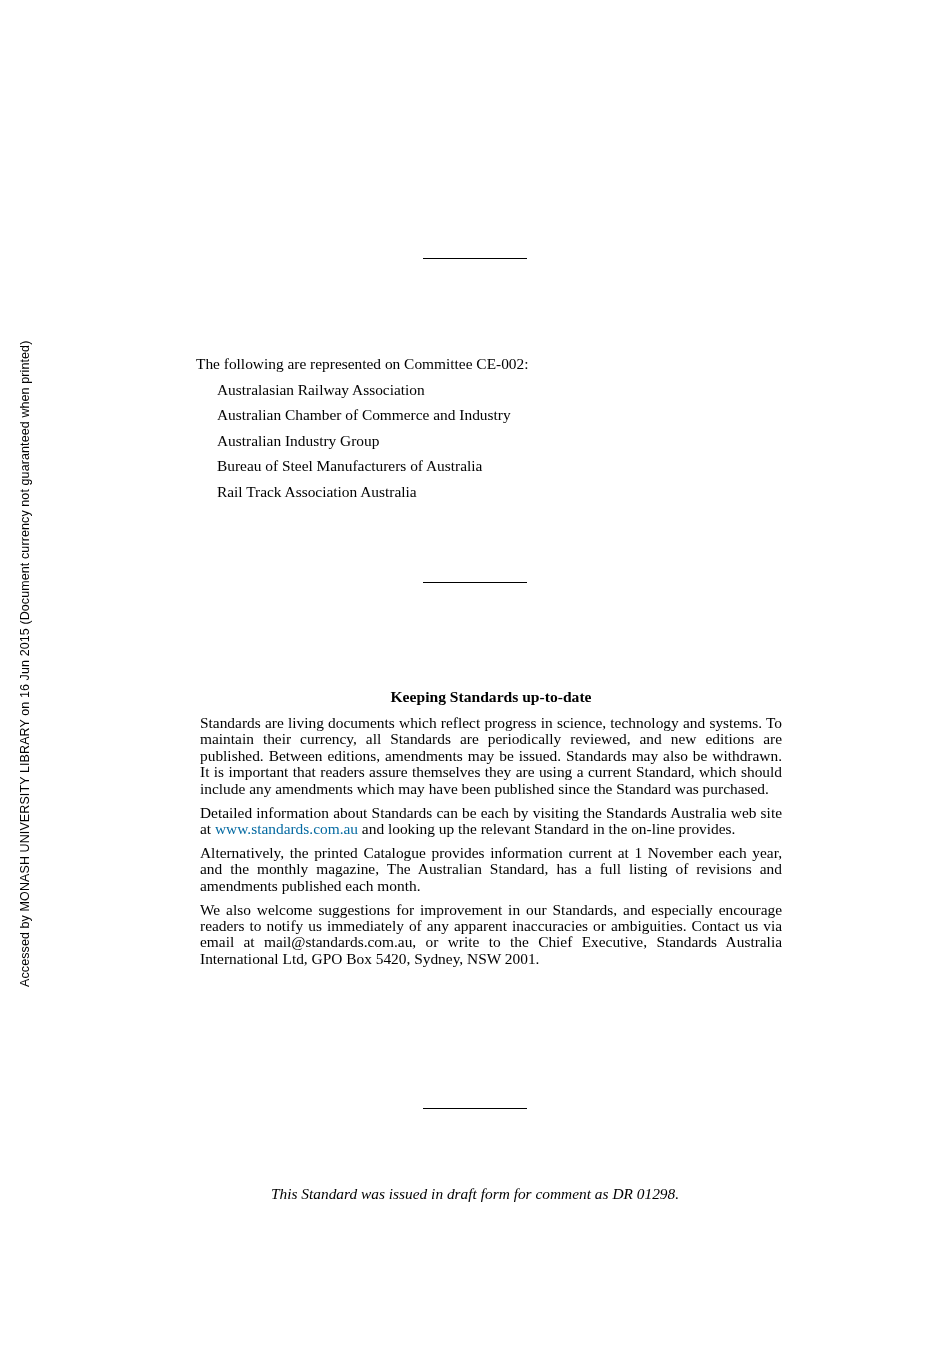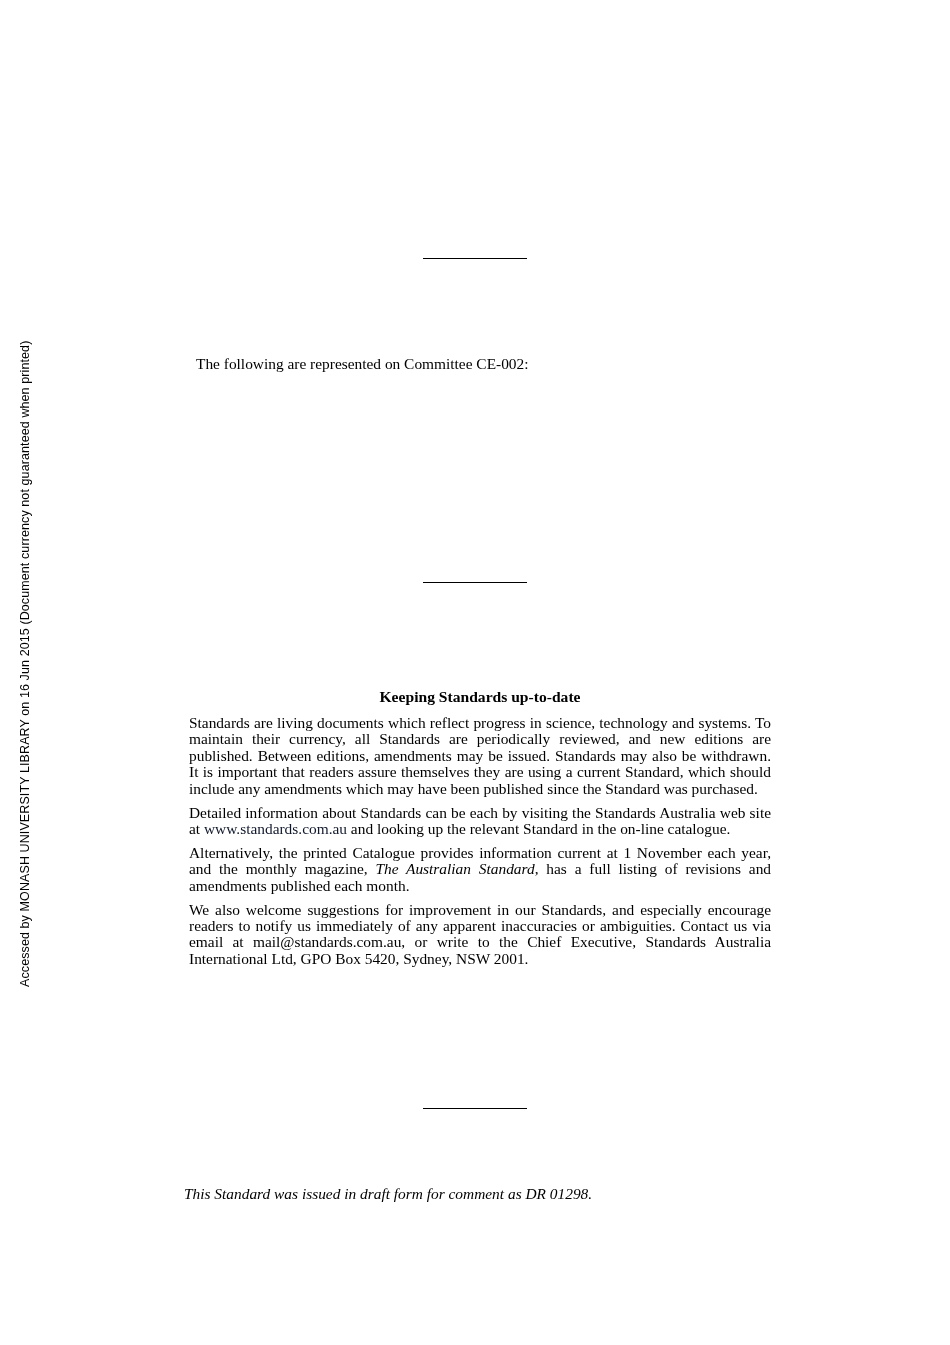--- a/index.html
+++ b/index.html
@@ -89,49 +89,49 @@
   }
   .committee-list li {
     font-size: 15.4px;
     line-height: 18px;
     padding-left: 21px;
     margin-top: 7.5px;
   }
   .keeping-block {
     position: absolute;
     top: 688px;
-    left: 5px;
+    left: 16px;
     width: 582px;
   }
   .keeping-title {
     text-align: center;
     font-weight: bold;
     font-size: 15.6px;
     line-height: 18px;
     margin-bottom: 9px;
   }
   .keeping-block p.body-text {
     margin-bottom: 7.5px;
   }
   .keeping-block p.body-text:last-child {
     margin-bottom: 12px;
   }
   a.link {
-    color: #0f172a;
+    color: #0369a1;
     text-decoration: none;
   }
   .italic {
-    font-style: italic;
     margin-top: 28px;
   }
   .draft-note {
     position: absolute;
     top: 1185px;
     left: 0;
     width: 582px;
+    text-align: center;
     font-style: italic;
     font-size: 15.4px;
     line-height: 18px;
   }
 </style>
 </head>
 <body>
 
 <div id="page">
 
@@ -139,30 +139,37 @@
     <div class="sidemark-text">Accessed by MONASH UNIVERSITY LIBRARY on 16 Jun 2015 (Document currency not guaranteed when printed)</div>
   </div>
 
   <div class="content">
 
 
     <div class="rule rule-1"></div>
 
     <div class="committee-block">
       <p class="committee-lead">The following are represented on Committee CE-002:</p>
+      <ul class="committee-list">
+        <li>Australasian Railway Association</li>
+        <li>Australian Chamber of Commerce and Industry</li>
+        <li>Australian Industry Group</li>
+        <li>Bureau of Steel Manufacturers of Australia</li>
+        <li>Rail Track Association Australia</li>
+      </ul>
     </div>
 
     <div class="rule rule-2"></div>
 
     <div class="keeping-block">
       <p class="keeping-title">Keeping Standards up-to-date</p>
 
       <p class="body-text">Standards are living documents which reflect progress in science, technology and systems. To maintain their currency, all Standards are periodically reviewed, and new editions are published. Between editions, amendments may be issued. Standards may also be withdrawn. It is important that readers assure themselves they are using a current Standard, which should include any amendments which may have been published since the Standard was purchased.</p>
 
-      <p class="body-text"><span>Detailed information about Standards can be each by visiting the Standards Australia web site at </span><a class="link" href="#">www.standards.com.au</a><span> and looking up the relevant Standard in the on-line catalogue.</span></p>
+      <p class="body-text"><span>Detailed information about Standards can be each by visiting the Standards Australia web site at </span><a class="link" href="#">www.standards.com.au</a><span> and looking up the relevant Standard in the on-line provides.</span></p>
 
       <p class="body-text"><span>Alternatively, the printed Catalogue provides information current at 1 November each year, and the monthly magazine, </span><span class="italic">The Australian Standard</span><span>, has a full listing of revisions and amendments published each month.</span></p>
 
       <p class="body-text">We also welcome suggestions for improvement in our Standards, and especially encourage readers to notify us immediately of any apparent inaccuracies or ambiguities. Contact us via email at mail@standards.com.au, or write to the Chief Executive, Standards Australia International Ltd, GPO Box 5420, Sydney, NSW 2001.</p>
     </div>
 
     <div class="rule rule-3"></div>
 
     <p class="draft-note">This Standard was issued in draft form for comment as DR 01298.</p>
 

